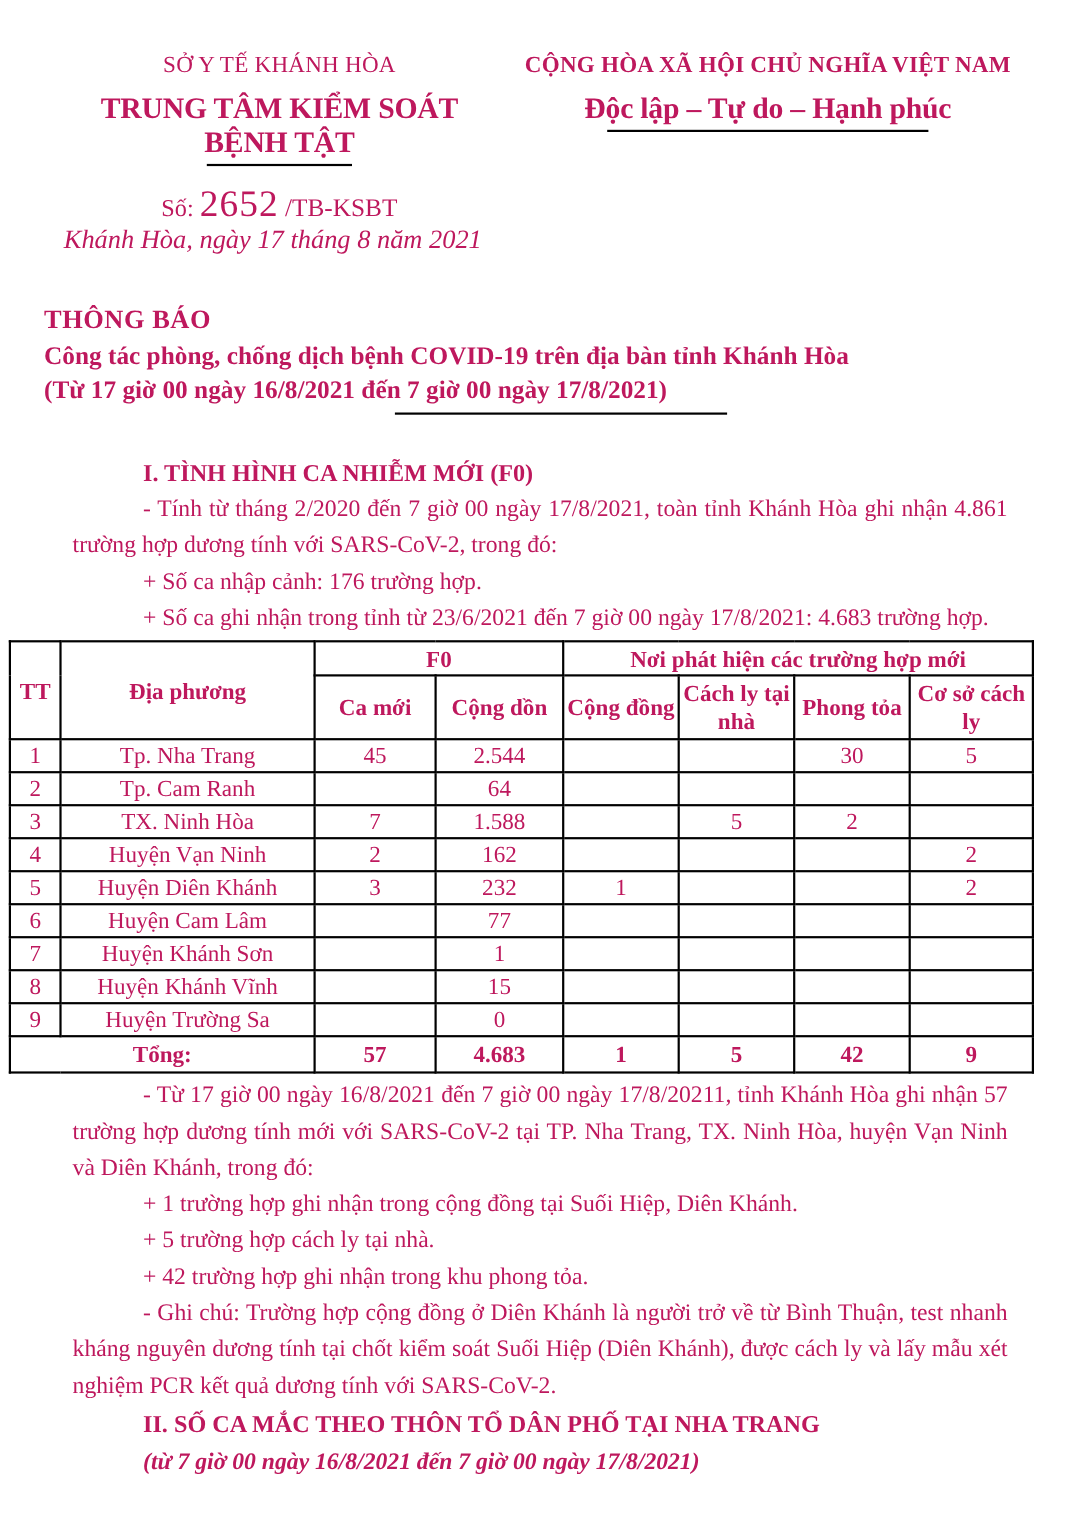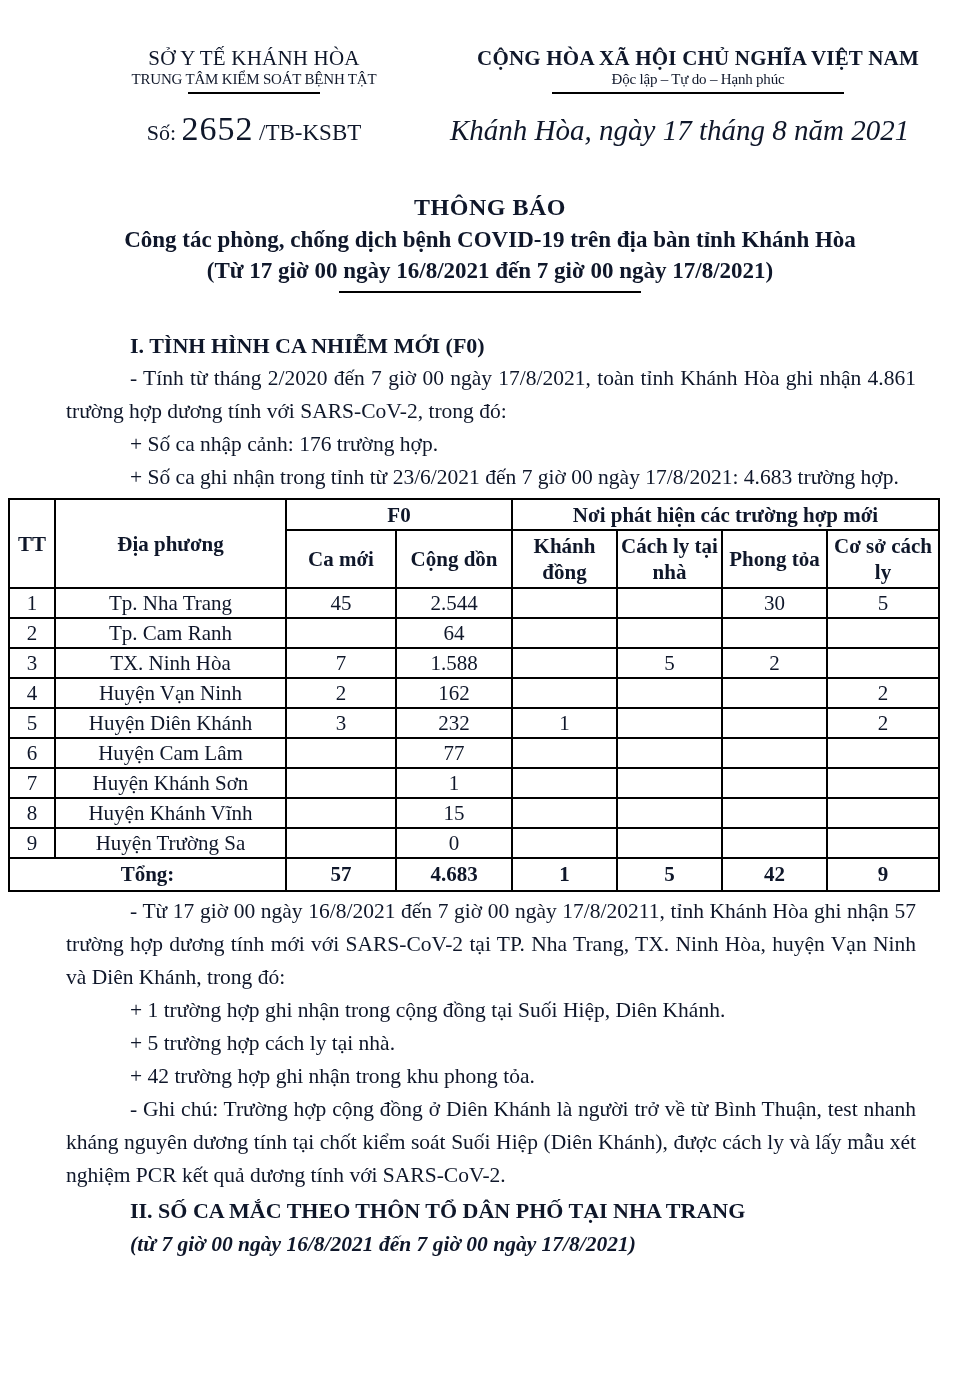--- a/index.html
+++ b/index.html
@@ -1,40 +1,40 @@
 <!DOCTYPE html>
 <html><head>
 <meta charset="utf-8">
 <style>
   * { margin:0; padding:0; box-sizing:border-box; }
   html,body { background:#e8e8e8; }
   .page {
     width:980px; height:1398px; margin:0 auto;
-    background:#ffffff; color:#0f172a;
+    background:#ffffff; color:#be185d;
     font-family:"Liberation Serif", "DejaVu Serif", serif;
     overflow:hidden; position:relative;
   }
   
   .hdr-row { display:flex; padding:46px 34px 0 58px; }
   .hdr-left  { width:392px; text-align:center; }
   .hdr-right { flex:1; text-align:center; }
   .hdr-l1 { font-size:21px; letter-spacing:.2px; }
   .hdr-l1b { font-size:21px; font-weight:bold; letter-spacing:.2px; }
-  .hdr-l2 { font-size:15px; font-weight:normal; letter-spacing:-.2px; }
+  .hdr-l2 { font-size:27px; font-weight:bold; letter-spacing:-.2px;margin-top:12px; }
   .rule { border-bottom:2px solid #000; margin:4px auto 0 auto; }
   .rule-left { width:132px; }
   .rule-right { width:292px; }
   
-  .num-row { display:flex; padding:16px 34px 0 58px; align-items:baseline; }
+  .num-row { display:flex; padding:16px 34px 0 58px; align-items:baseline;flex-direction:column; }
   .num-left { width:392px; text-align:center; font-size:22px; white-space:nowrap; }
   .num-big { font-size:34px; letter-spacing:1px; }
   .num-suffix { font-size:23px; }
-  .num-right { flex:1; text-align:left; font-style:italic; font-size:29px; }
-  
-  .title-block { text-align:center; margin-top:46px; }
+  .num-right { flex:1; text-align:left; font-style:italic; font-size:24px; }
+  
+  .title-block { text-align:left; margin-top:46px;margin-left:40px; }
   .title-1 { font-size:24px; font-weight:bold; letter-spacing:.5px; }
   .title-2 { font-size:23px; font-weight:bold; margin-top:6px; }
   .title-3 { font-size:23px; font-weight:bold; margin-top:5px; }
   .title-rule { width:302px; border-bottom:2px solid #000; margin:7px auto 0 auto; }
   
   .content { padding:0 64px 0 66px; }
   .h1 { font-size:22px; font-weight:bold; text-indent:64px; margin-top:36px; line-height:33px; }
   .para { font-size:21.5px; line-height:33px; text-indent:64px; text-align:justify; }
   
   table.cases {
@@ -109,21 +109,21 @@
     <thead>
       <tr class="hdr1">
         <th rowspan="2">TT</th>
         <th rowspan="2">Địa phương</th>
         <th colspan="2">F0</th>
         <th colspan="4">Nơi phát hiện các trường hợp mới</th>
       </tr>
       <tr class="hdr2">
         <th>Ca mới</th>
         <th>Cộng dồn</th>
-        <th>Khánh đồng</th>
+        <th>Cộng đồng</th>
         <th>Cách ly tại nhà</th>
         <th>Phong tỏa</th>
         <th>Cơ sở cách ly</th>
       </tr>
     </thead>
     <tbody class="data">
         <tr>
           <td>1</td>
           <td class="loc">Tp. Nha Trang</td>
           <td>45</td>

